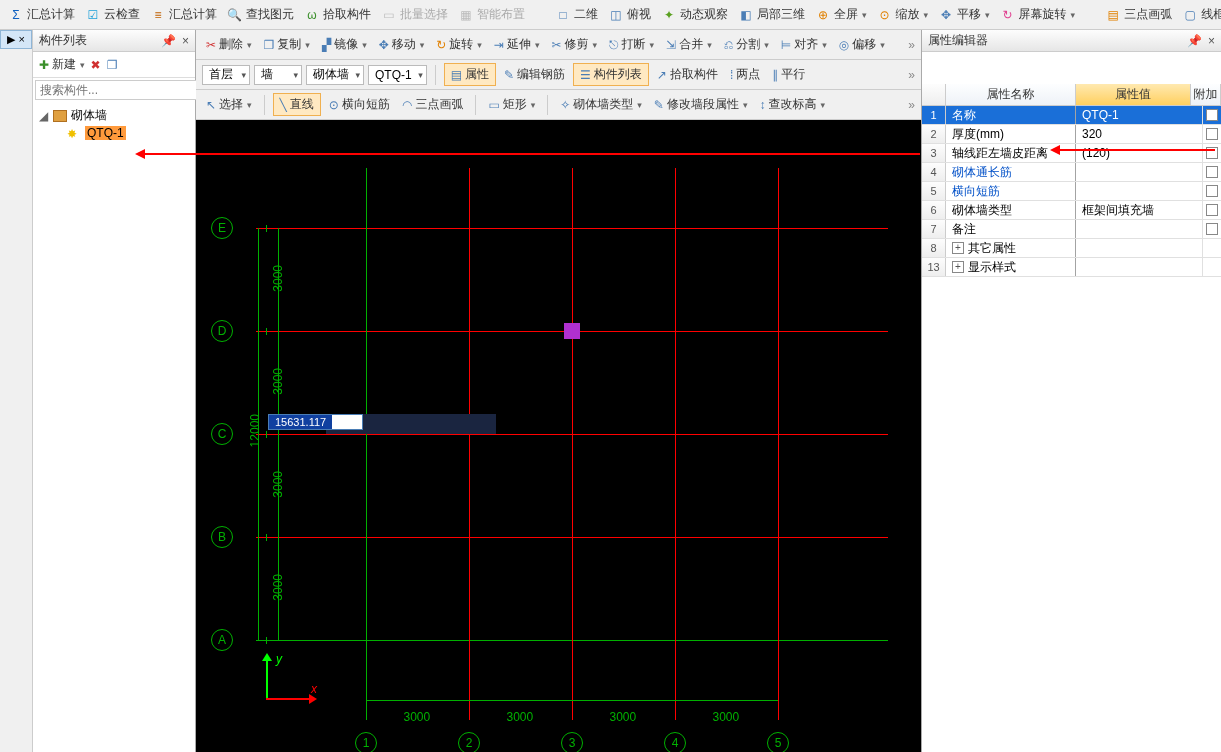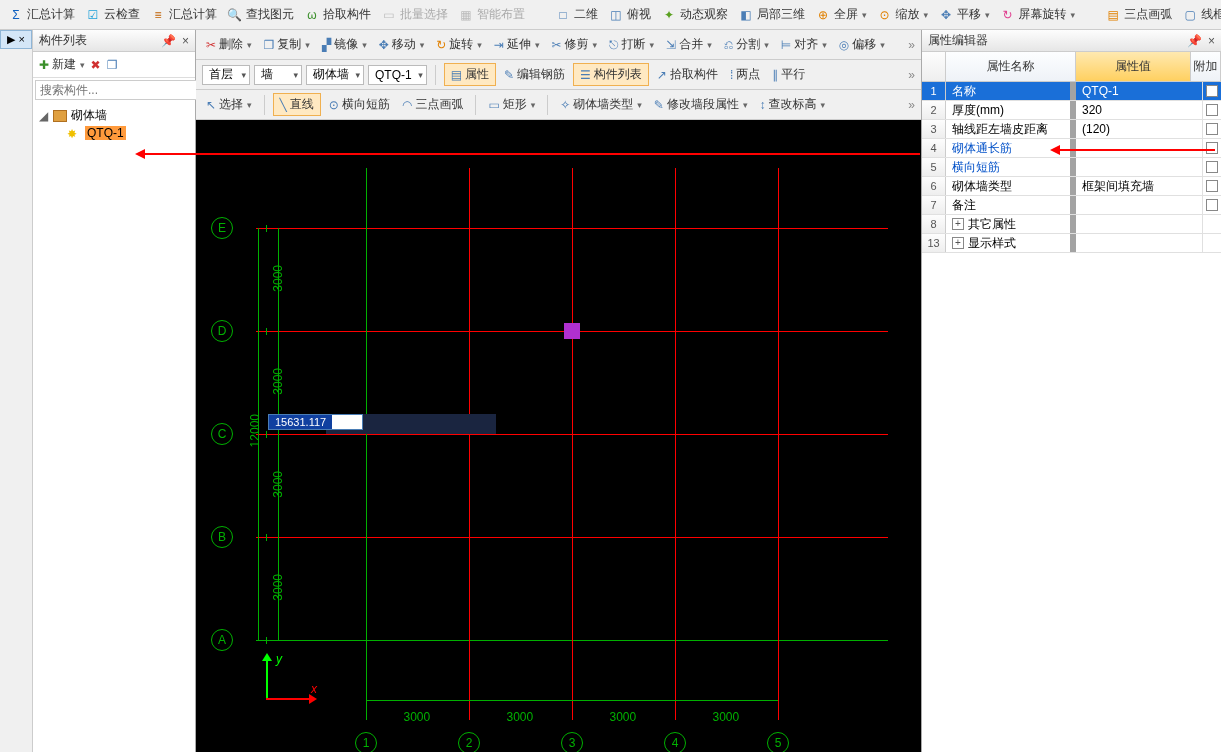--- a/index.html
+++ b/index.html
@@ -58,26 +58,26 @@
 .arrow-y { position: absolute; width: 2px; background: #00ff00; }
 .arrow-x { position: absolute; height: 2px; background: #ff0000; }
 .xy-lbl { position: absolute; font-style: italic; }
 .input-box { position: absolute; background: #fff; border: 1px solid #4a7db5; display: flex; }
 .input-box .val { background: #1040a0; color: #fff; padding: 1px 6px; font-size: 11px; }
 .purple-sq { position: absolute; width: 16px; height: 16px; background: #b030d0; }
 .dark-rect { position: absolute; background: #1a2540; height: 20px; }
 
 
 .right-panel { width: 300px; background: #fff; border-left: 1px solid #aaa; display: flex; flex-direction: column; }
-.prop-hdr-row { height: 30px; display: flex; border-bottom: 1px solid #ccc; }
+.prop-hdr-row { height: 22px; display: flex; border-bottom: 1px solid #ccc; margin-top: 32px; }
 .prop-col-hdr { flex: 1; background: linear-gradient(#fdfeff,#eef2f7); border-right: 1px solid #ccc; display: flex; align-items: center; justify-content: center; color: #333; }
 .prop-col-hdr.val { background: linear-gradient(#ffe9b0,#ffd060); color: #333; }
 .prop-row { height: 19px; display: flex; border-bottom: 1px solid #e0e0e0; }
 .prop-row .idx { width: 24px; background: linear-gradient(#fdfdfd,#eee); border-right: 1px solid #ccc; display: flex; align-items: center; justify-content: center; color: #555; font-size: 11px; }
-.prop-row .name { width: 130px; border-right: 6px solid #a3a3a3; padding: 0 6px; display: flex; align-items: center; }
+.prop-row .name { width: 130px; border-right: 1px solid #a3a3a3; padding: 0 6px; display: flex; align-items: center; }
 .prop-row .value { flex: 1; padding: 0 6px; display: flex; align-items: center; border-right: 1px solid #e0e0e0; }
 .prop-row .chk { width: 18px; display: flex; align-items: center; justify-content: center; }
 .prop-row.sel { background: #1a6fd8; color: #fff; }
 .prop-row.sel .idx { background: #1a6fd8; color: #fff; }
 .prop-row .name.blue { color: #0050c8; }
 .prop-row .exp-box { width: 12px; height: 12px; border: 1px solid #888; display: inline-flex; align-items: center; justify-content: center; font-size: 10px; margin-right: 4px; color: #555; line-height: 1; }
 
 
 .red-arrow { position: absolute; height: 2px; background: #ff0000; }
 .red-arrow::before { content: ""; position: absolute; left: -10px; top: -4px; border: 5px solid transparent; border-right: 10px solid #ff0000; }

